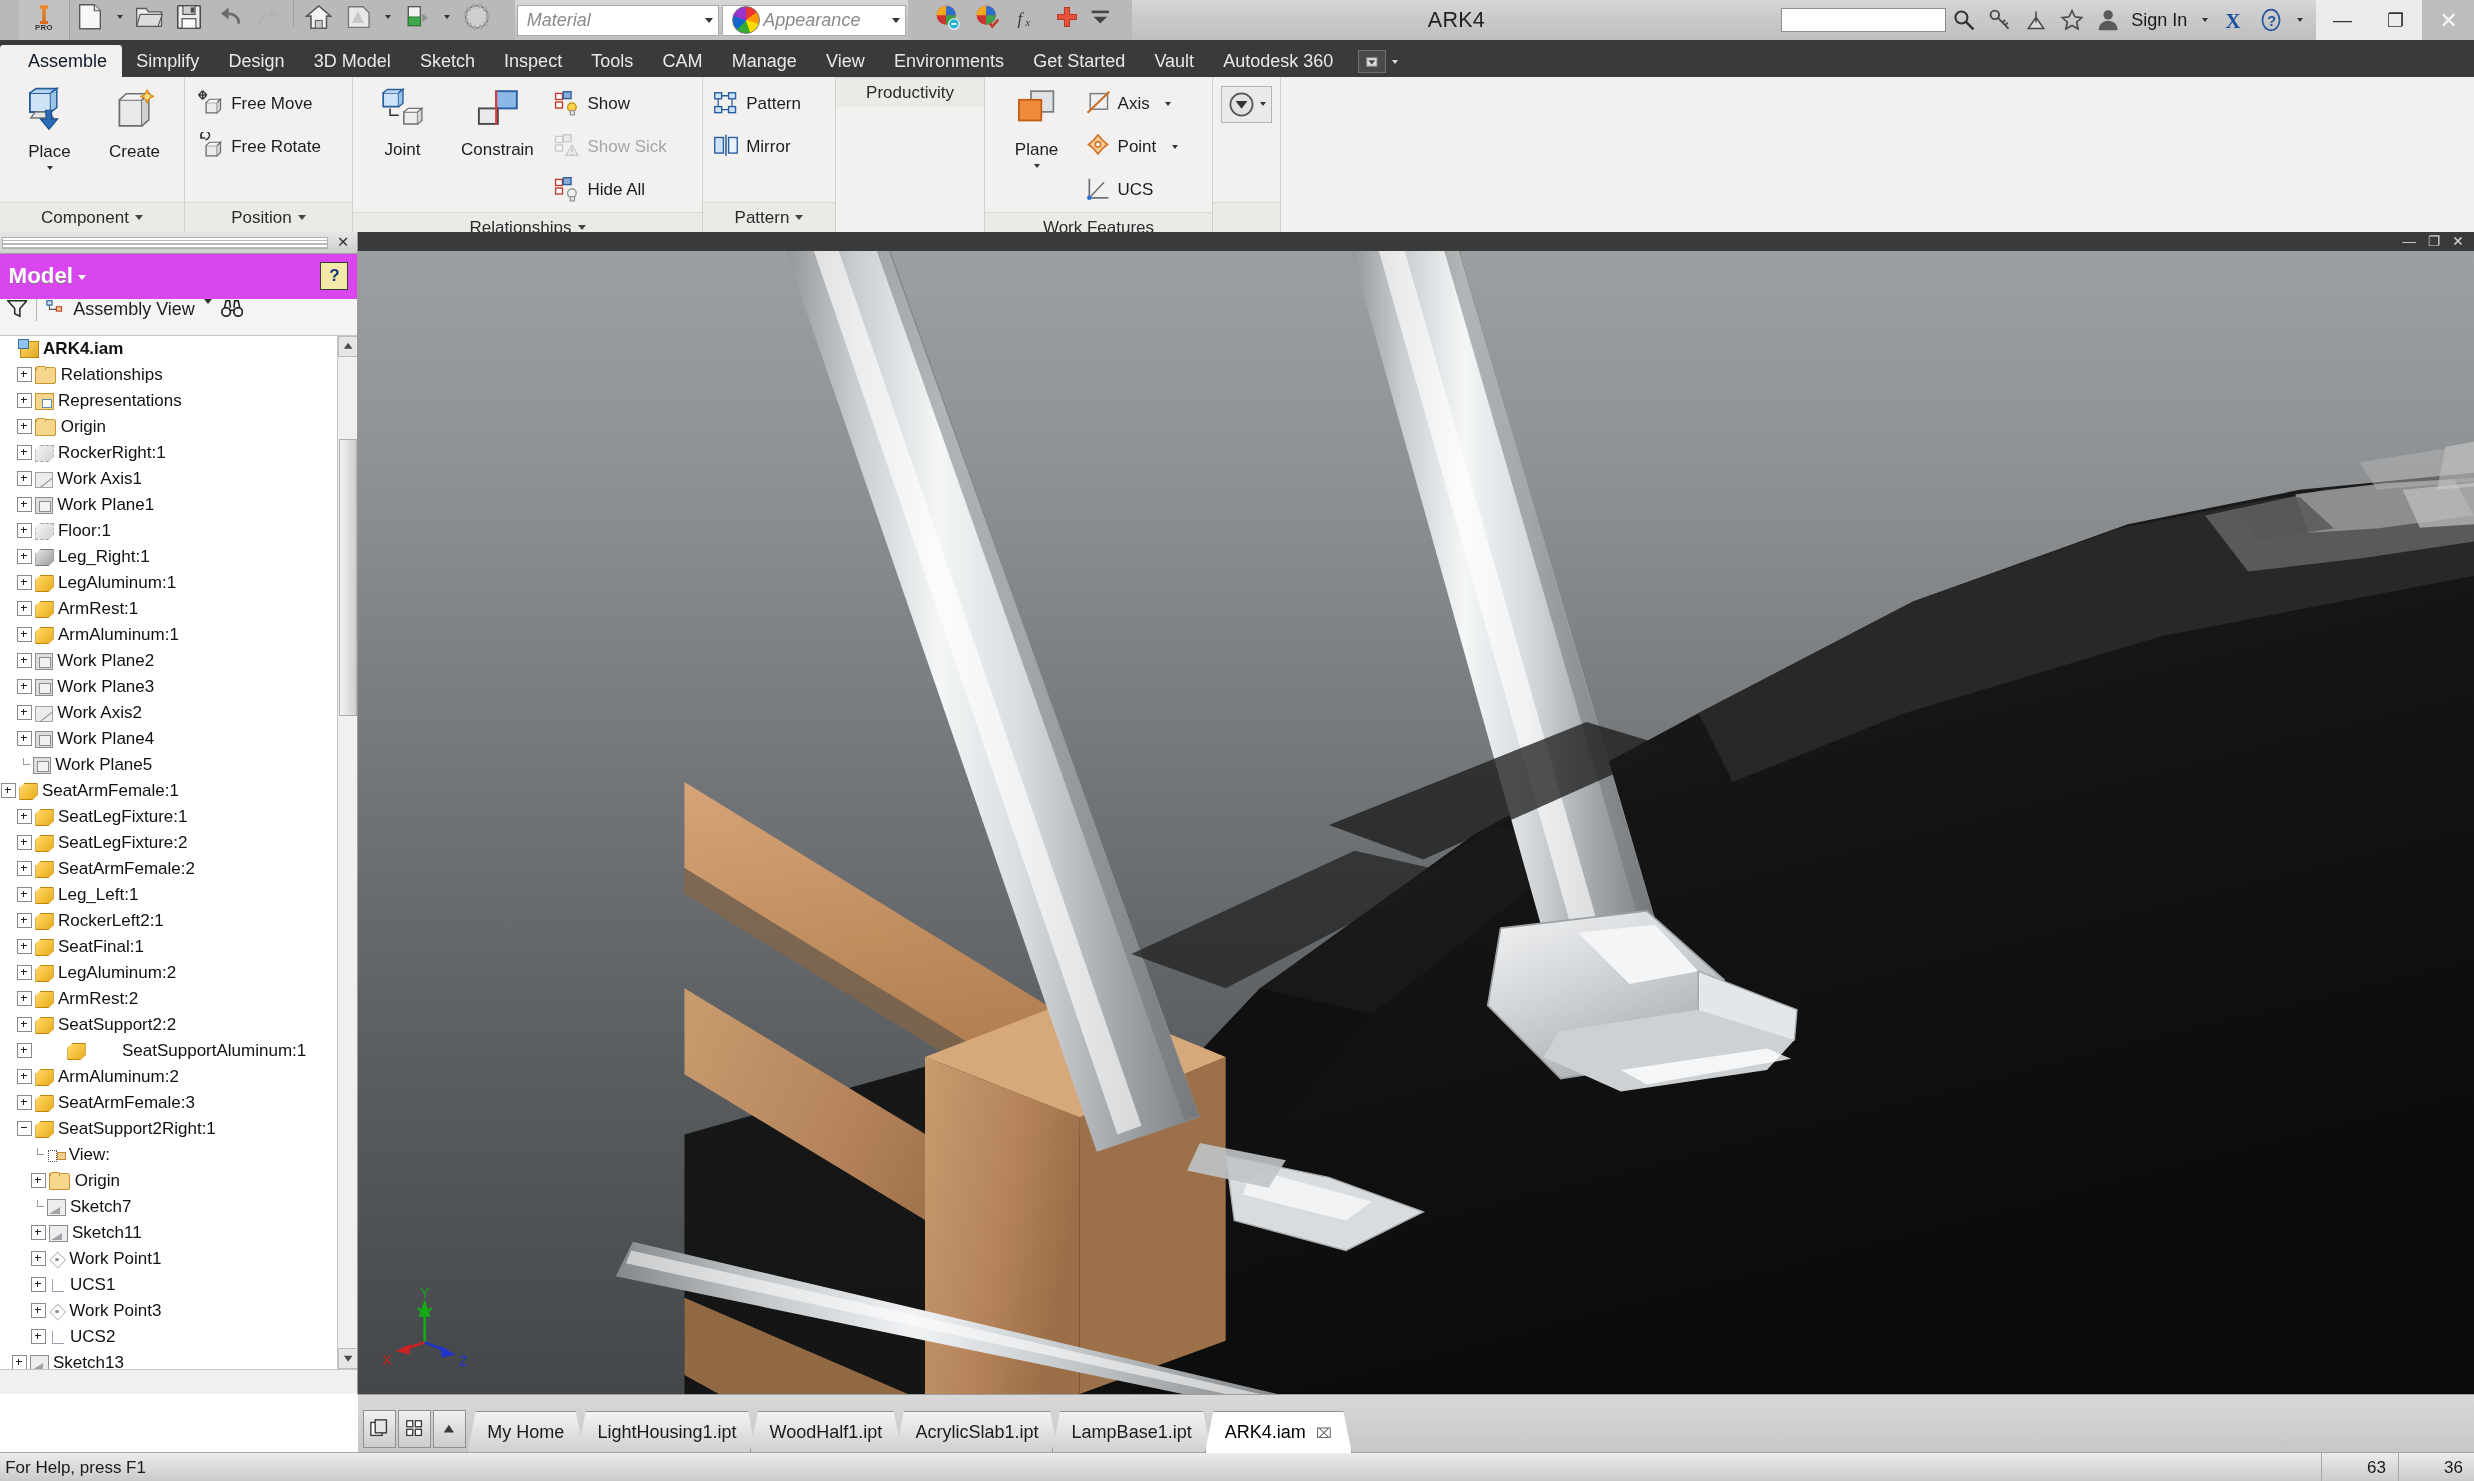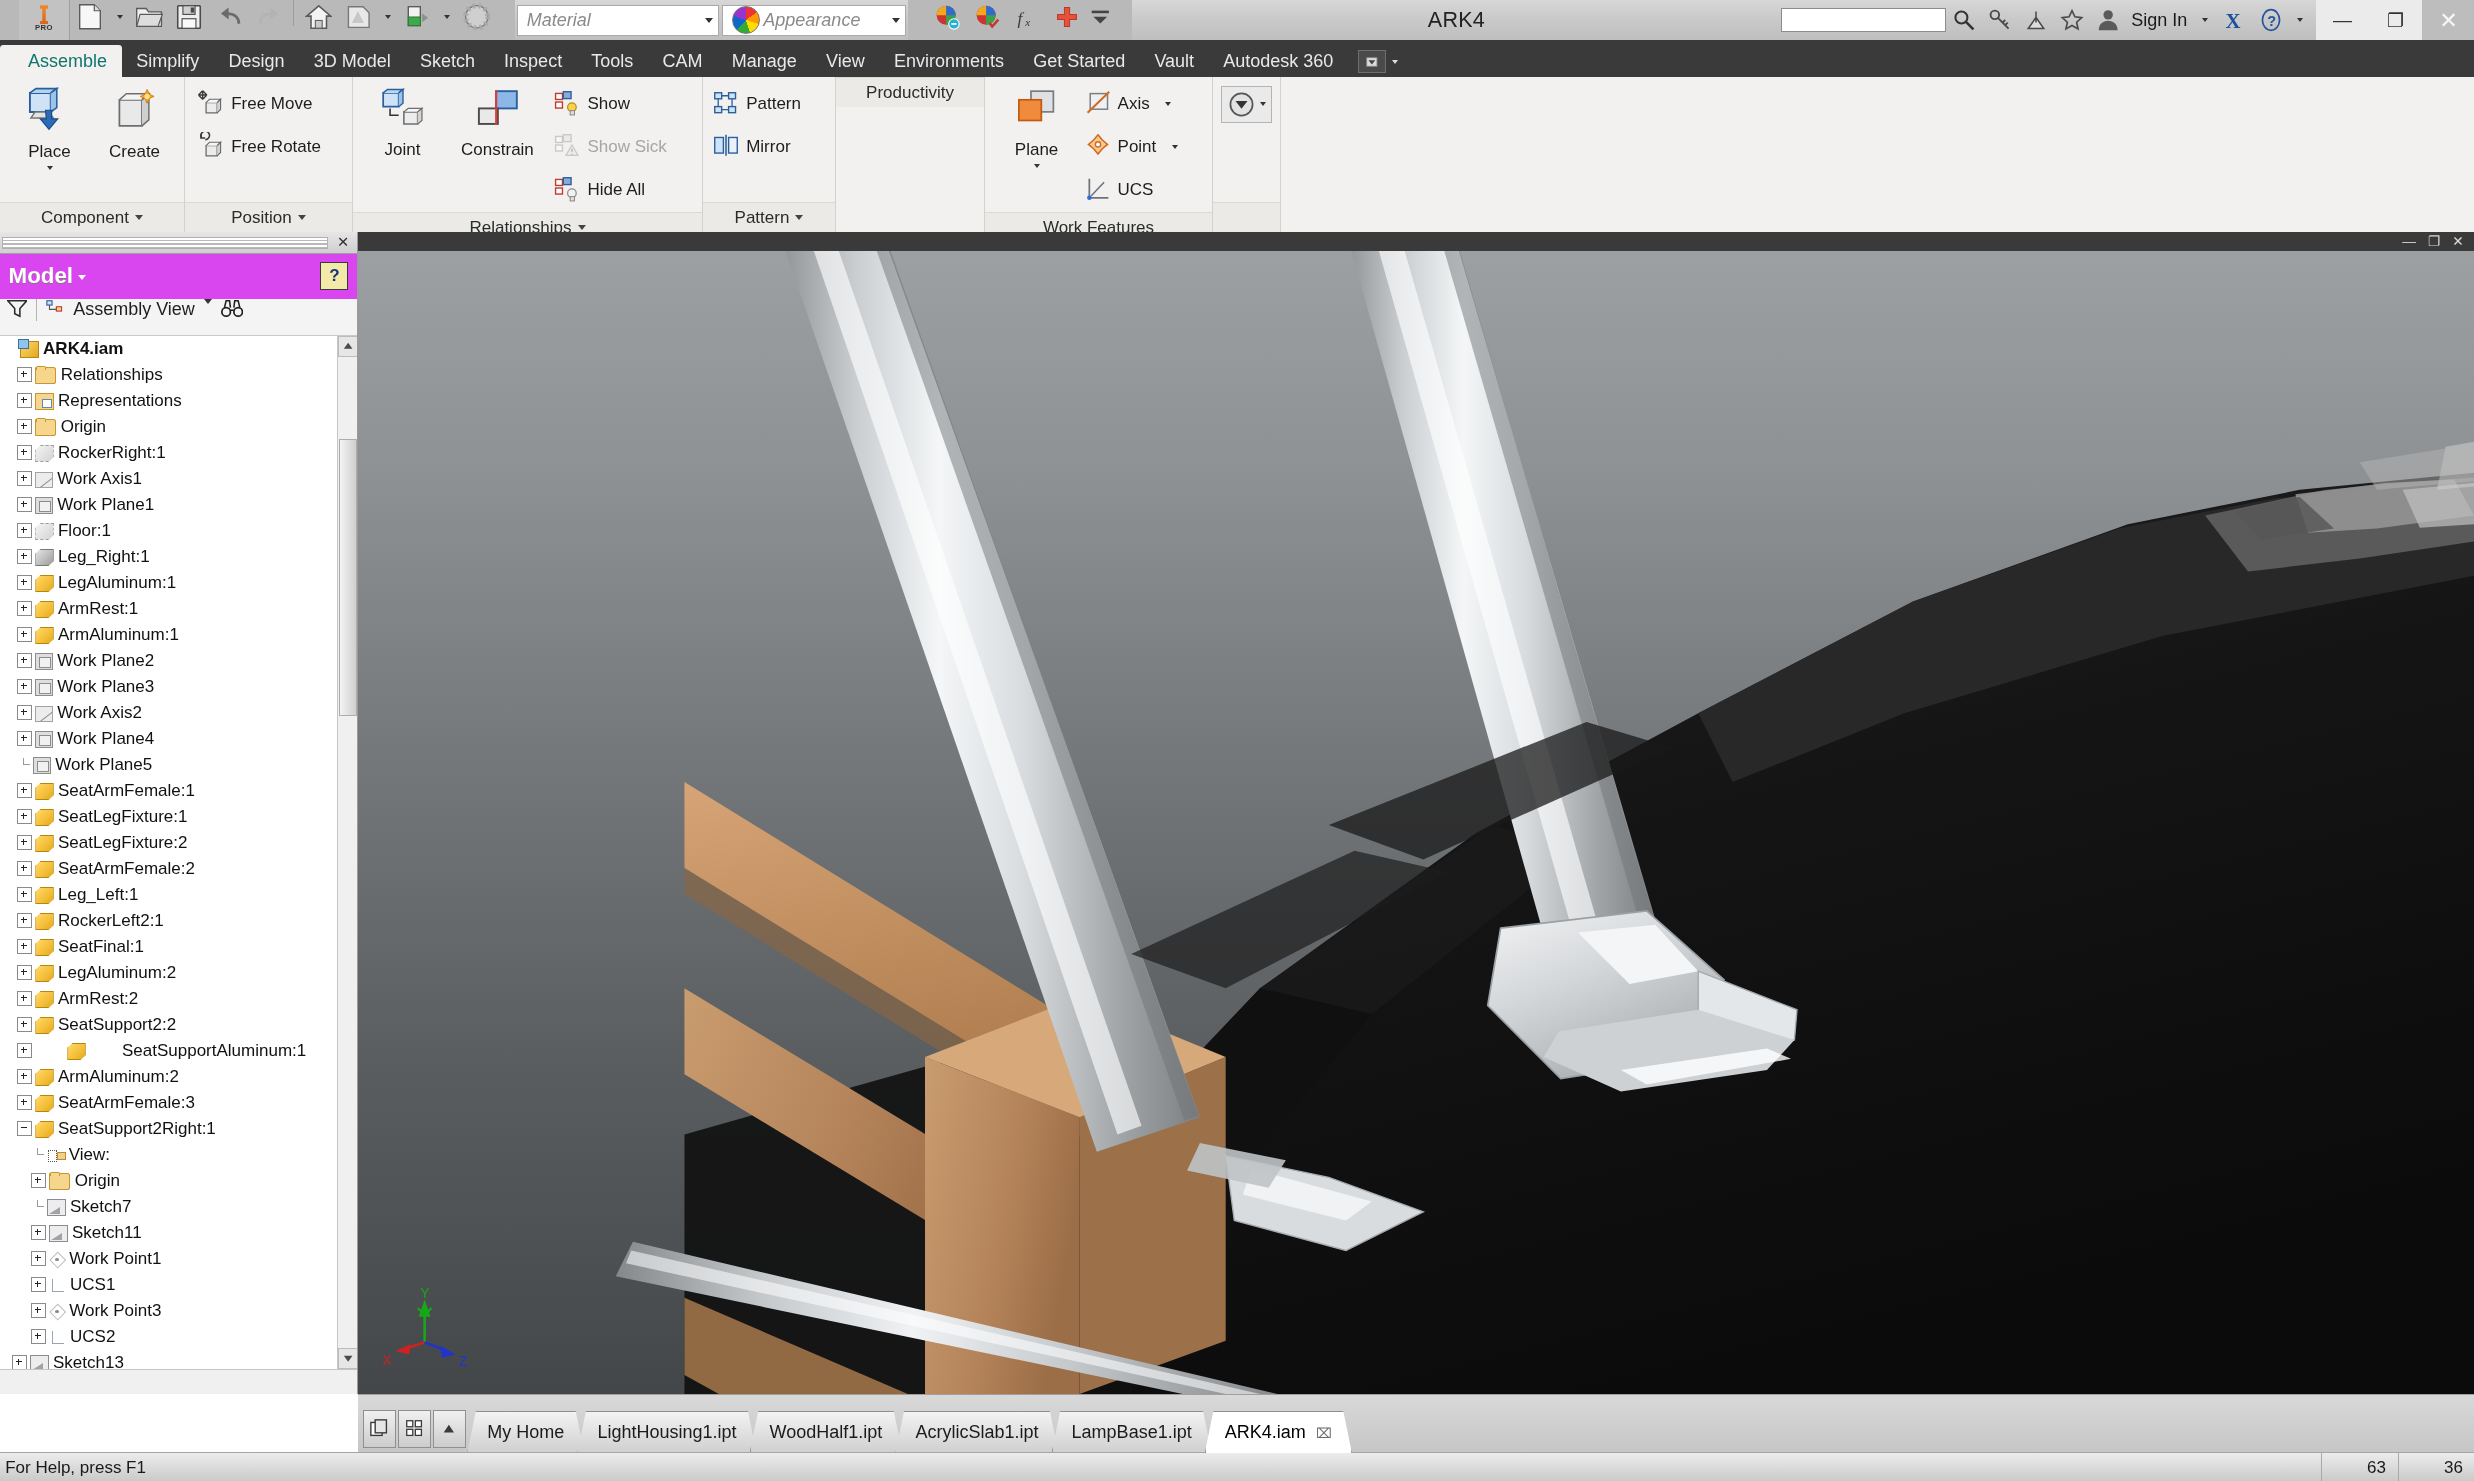--- a/index.html
+++ b/index.html
@@ -58,21 +58,21 @@
 
   
   .ribtabs{
     position:absolute;left:0;top:40px;width:2475px;height:38px;
     background:#3a3a3a;display:flex;align-items:flex-end;
   }
   .ribtab{
     height:33px;padding:0 14.6px;display:flex;align-items:center;
     color:#e9e9e9;font-size:18px;white-space:nowrap;cursor:default;
   }
-  .ribtab.active{background:#f2f1ef;color:#0f766e;border-radius:3.4px 3.4px 0 0;padding-left:28px;}
+  .ribtab.active{background:#f2f1ef;color:#0f172a;border-radius:3.4px 3.4px 0 0;padding-left:28px;}
   .ribtab-extra{display:flex;align-items:center;gap:5.2px;padding:0 10.3px;height:33px;}
   .extra-btn{width:26px;height:20.6px;background:#4a4a4a;border:0.9px solid #6f6f6f;display:flex;align-items:center;justify-content:center;}
 
   
   .ribbon{
     position:absolute;left:0;top:77px;width:2475px;height:155px;
     background:#f2f1ef;border-bottom:0.9px solid #b6b4b1;display:flex;
   }
   .panel{position:relative;height:155px;display:flex;flex-direction:column;border-right:0.9px solid #d3d1ce;}
   .panel-body{flex:1;display:flex;align-items:flex-start;padding:5.2px 6.9px 0 6.9px;}
@@ -748,21 +748,21 @@
           <div class="trow" style="padding-left: 17px;">
             <span class="expander plus"></span>
             <span class="ico ico-plane"></span>
             <span>Work Plane4</span>
           </div>
           <div class="trow" style="padding-left: 17px;">
             <span class="elbow"></span>
             <span class="ico ico-plane"></span>
             <span>Work Plane5</span>
           </div>
-          <div class="trow" style="padding-left: 17px;">
+          <div class="trow" style="padding-left: 1px;">
             <span class="expander plus"></span>
             <span class="ico ico-cube"></span>
             <span>SeatArmFemale:1</span>
           </div>
           <div class="trow" style="padding-left: 17px;">
             <span class="expander plus"></span>
             <span class="ico ico-cube"></span>
             <span>SeatLegFixture:1</span>
           </div>
           <div class="trow" style="padding-left: 17px;">

